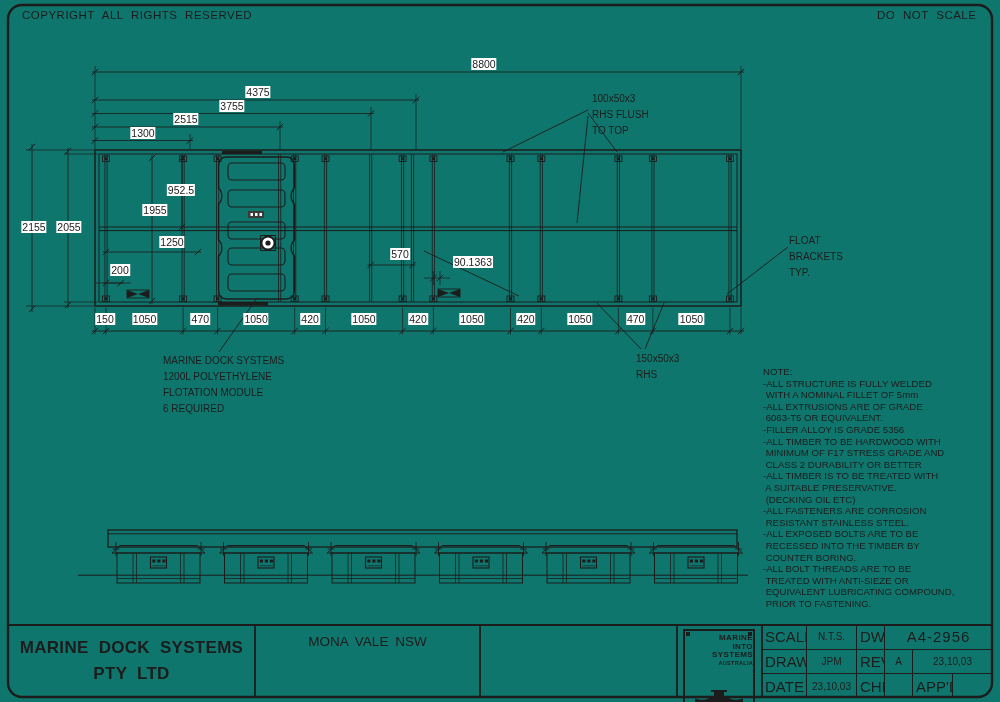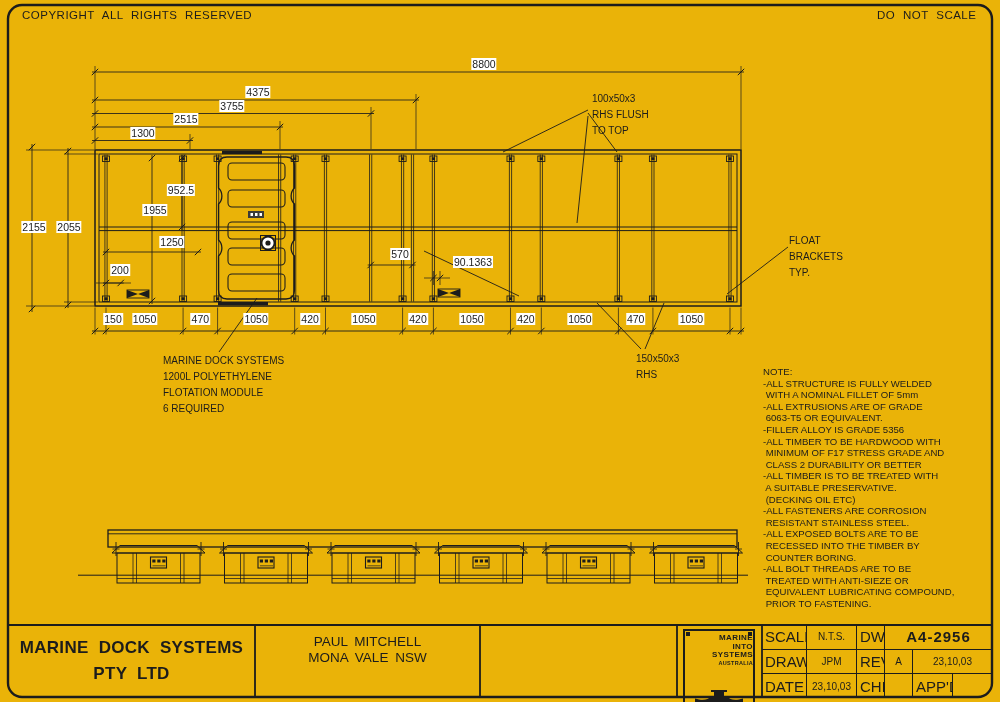--- a/index.html
+++ b/index.html
@@ -1,16 +1,16 @@
 <!DOCTYPE html>
 <html><head>
 <meta charset="utf-8">
 <style>
   html,body{margin:0;padding:0;background:#e8e8e8}
-  #sheet{position:relative;width:1000px;height:702px;background:#eab308;
+  #sheet{position:relative;width:1000px;height:702px;background:#0f766e;
          font-family:"Liberation Sans",sans-serif;color:#1c1c1c;overflow:hidden}
   #cad{position:absolute;left:0;top:0}
   .hdr{position:absolute;font-size:11.5px;letter-spacing:.5px;word-spacing:4px;white-space:nowrap}
   .dim{position:absolute;font-size:10.5px;background:#fff;padding:0 1px;white-space:nowrap}
   .c{transform:translateX(-50%)}
   .lbl{position:absolute;font-size:10px;line-height:16px;white-space:pre}
   #notes{position:absolute;left:763px;top:366px;width:228px;font-size:9.6px;line-height:11.6px}
   .note-title{white-space:pre}
   .note-item{white-space:pre}
   #company{position:absolute;left:10px;top:635px;width:243px;text-align:center;font-weight:bold;
@@ -25,21 +25,21 @@
   #logo-text{margin-top:3px;font-weight:bold}
   .logo-l{font-size:8px;line-height:8.5px;letter-spacing:.4px}
   .logo-sm{font-size:5.5px;line-height:6px;letter-spacing:.3px}
   #logo svg{position:absolute;left:50%;bottom:2px;transform:translateX(-50%)}
   #grid{position:absolute;left:762px;top:625px;width:230px;height:73px;display:flex;flex-direction:column}
   .grow{display:flex;flex:1;border-bottom:1.6px solid #1c1c1c}
   .grow:last-child{border-bottom:none}
   .cell{display:flex;align-items:center;justify-content:center;font-size:10px;box-sizing:border-box;overflow:hidden}
   .cell + .cell{border-left:1.6px solid #1c1c1c}
   .cell.lab{font-size:15px;justify-content:flex-start;padding-left:3px}
-  .dwgno{font-weight:bold;font-size:15px;letter-spacing:1px}
+  .dwgno{font-weight:normal;font-size:15px;letter-spacing:1px}
 </style>
 </head>
 <body>
 
 <div id="sheet">
   <svg id="cad" width="1000" height="702" viewBox="0 0 1000 702">
       <g>
         <rect x="8" y="5" width="984" height="692" rx="14" fill="none" stroke="#1c1c1c" stroke-width="2.4"></rect>
       </g>
       <g>
@@ -410,21 +410,20 @@
         <div class="note-item">-ALL BOLT THREADS ARE TO BE
  TREATED WITH ANTI-SIEZE OR
  EQUIVALENT LUBRICATING COMPOUND,
  PRIOR TO FASTENING.</div>
       </div>
   </div>
 
   <div id="company">MARINE DOCK SYSTEMS
 PTY LTD</div>
   <div id="client-lines">
-      <div>PAUL MITCHELL</div>
       <div>MONA VALE NSW</div>
     </div>
 
   <div id="logo">
     <div class="logo-dot" style="left:1px;top:1px"></div>
     <div class="logo-dot" style="right:1px;top:1px"></div>
     <div class="logo-dot" style="left:1px;bottom:1px"></div>
     <div class="logo-dot" style="right:1px;bottom:1px"></div>
     <div id="logo-text">
         <div class="logo-l">MARINE</div>
@@ -453,21 +452,21 @@
     </div>
     <div class="grow">
       <div class="cell lab" style="flex:0 0 44px">DATE</div>
       <div class="cell" style="flex:0 0 50px">23,10,03</div>
       <div class="cell lab" style="flex:0 0 28px">CHK</div>
       <div class="cell" style="flex:0 0 28px"></div>
       <div class="cell lab" style="flex:0 0 40px">APP'D</div>
       <div class="cell" style="flex:1"></div>
     </div>
   </div>
-<div class="dim c" style="left: 113px; top: 313px;">150</div>
+<div class="dim c" style="left: 105px; top: 313px;">150</div>
     <div class="dim c" style="left: 144.551px; top: 313px;">1050</div>
     <div class="dim c" style="left: 200.342px; top: 313px;">470</div>
     <div class="dim c" style="left: 256.133px; top: 313px;">1050</div>
     <div class="dim c" style="left: 310.089px; top: 313px;">420</div>
     <div class="dim c" style="left: 364.044px; top: 313px;">1050</div>
     <div class="dim c" style="left: 418px; top: 313px;">420</div>
     <div class="dim c" style="left: 471.956px; top: 313px;">1050</div>
     <div class="dim c" style="left: 525.911px; top: 313px;">420</div>
     <div class="dim c" style="left: 579.867px; top: 313px;">1050</div>
     <div class="dim c" style="left: 635.658px; top: 313px;">470</div>

